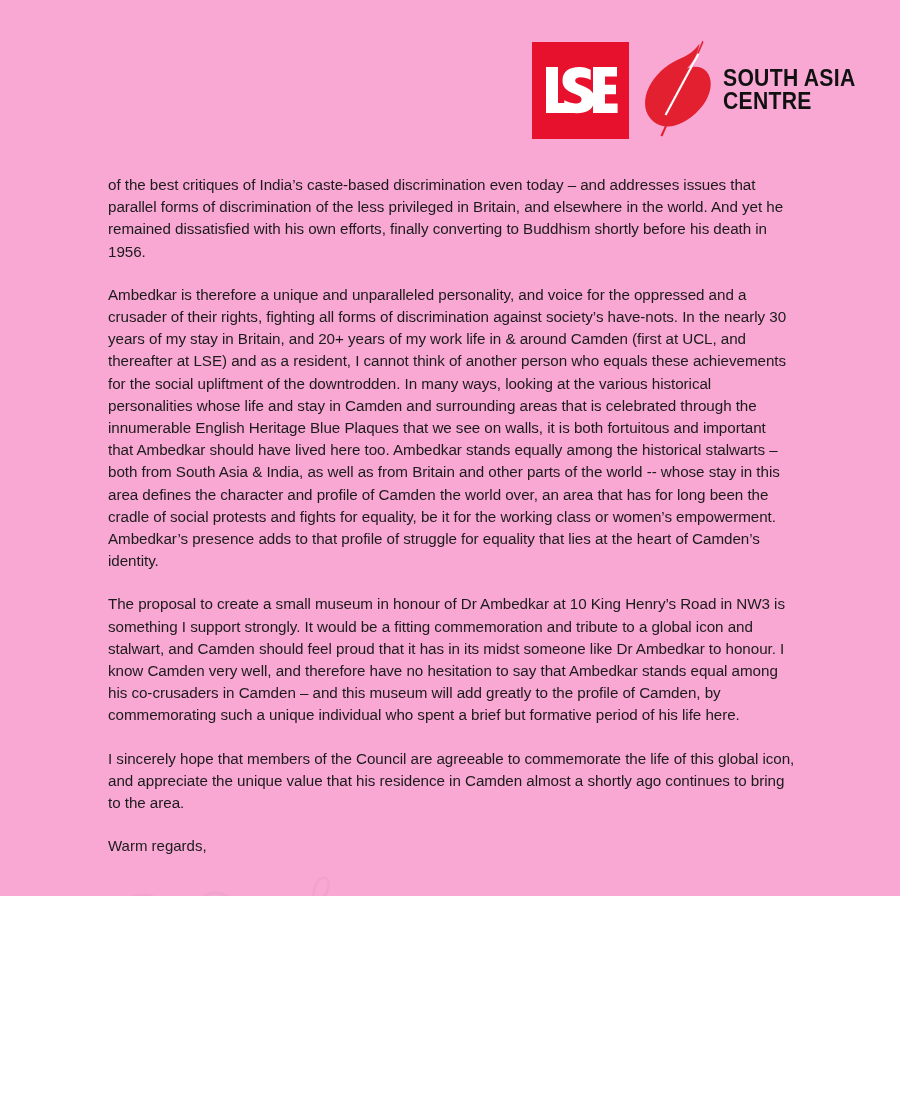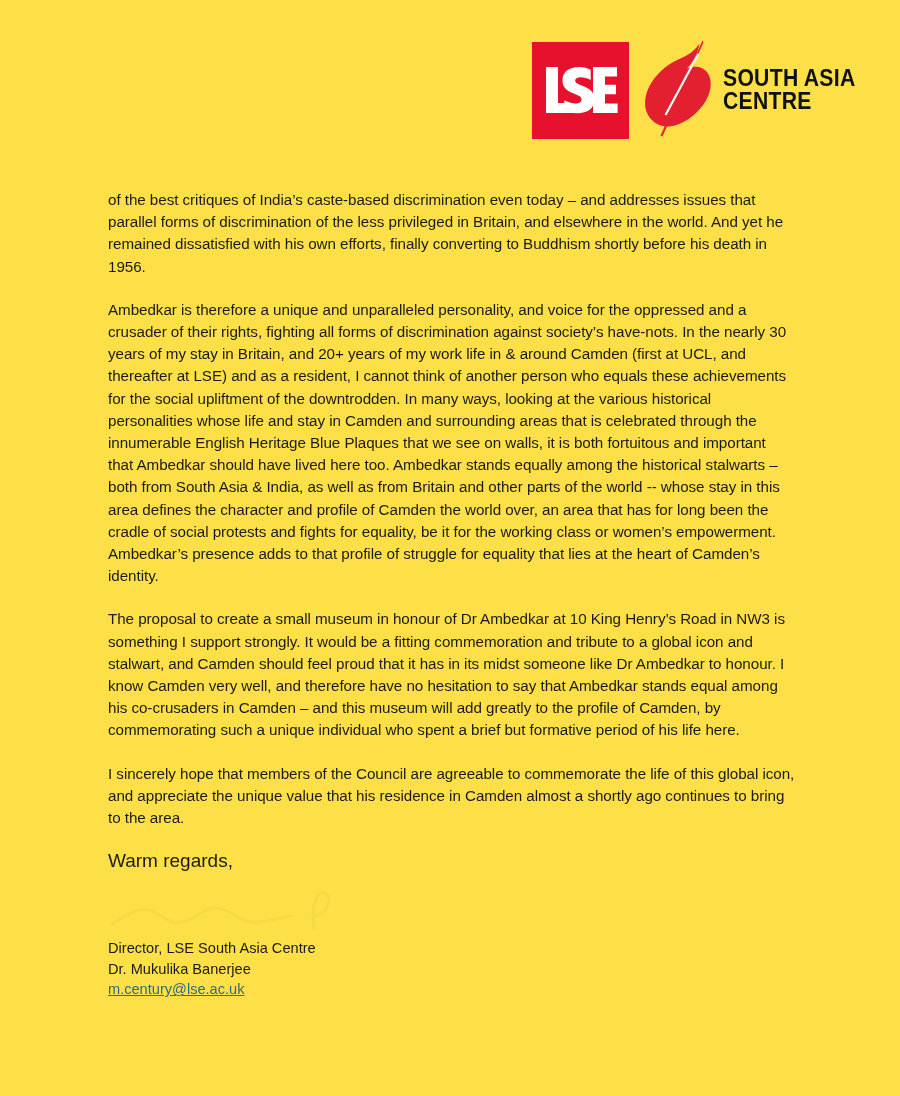--- a/index.html
+++ b/index.html
@@ -8,22 +8,22 @@
     padding: 0;
     background: #ffffff;
   }
   body {
     font-family: "Liberation Sans", sans-serif;
     color: #1a1a1a;
   }
   .page {
     position: relative;
     width: 900px;
-    height: 1096px;
-    background: #fde047;
+    height: 896px;
+    background: #f9a8d4;
     overflow: hidden;
     box-sizing: border-box;
   }
 
   
   .letterhead {
     position: absolute;
     top: 40px;
     right: 33px;
     display: flex;
@@ -58,36 +58,36 @@
     transform: scaleX(0.92);
     transform-origin: left center;
     white-space: nowrap;
   }
   .centre-words .l2 { display: block; }
 
   
   .letter-body {
     position: absolute;
     left: 108px;
-    top: 189px;
+    top: 174px;
     width: 687px;
   }
   .para {
     font-size: 15.2px;
     line-height: 22.2px;
     color: #1b1b1b;
     margin: 0 0 21px 0;
     text-align: left;
     letter-spacing: -0.05px;
   }
   .para:last-child { margin-bottom: 0; }
 
   .closing {
     margin-top: 20px;
-    font-size: 19px;
+    font-size: 15px;
     line-height: 22.2px;
     color: #1b1b1b;
   }
 
   
   .signature-mark {
     position: relative;
     height: 66px;
     width: 260px;
     opacity: 0.035;

